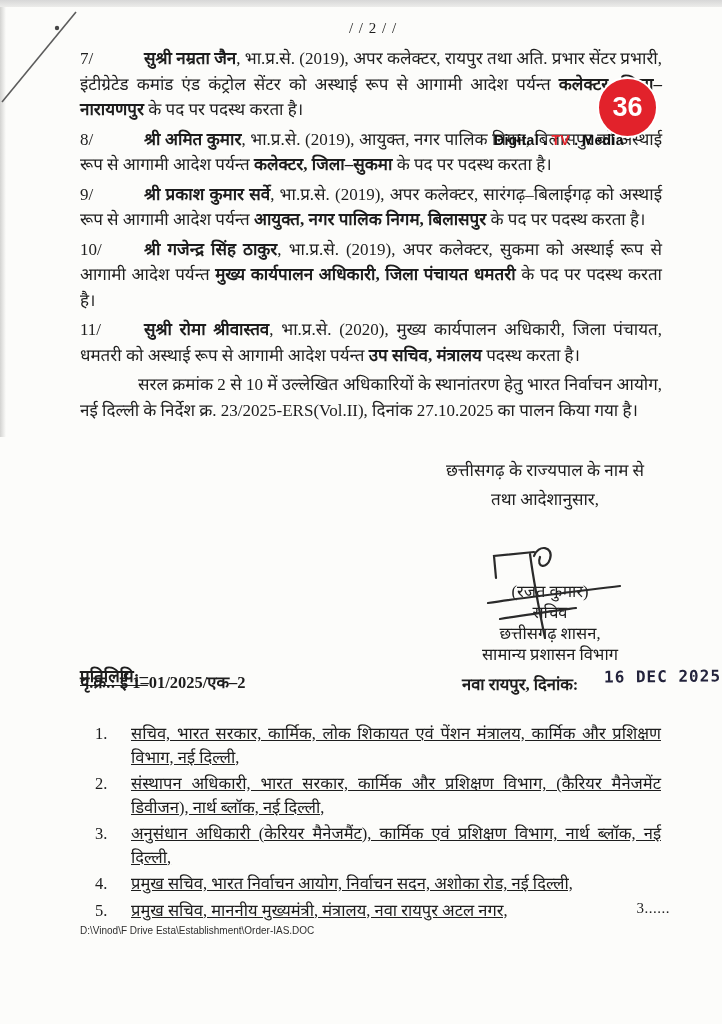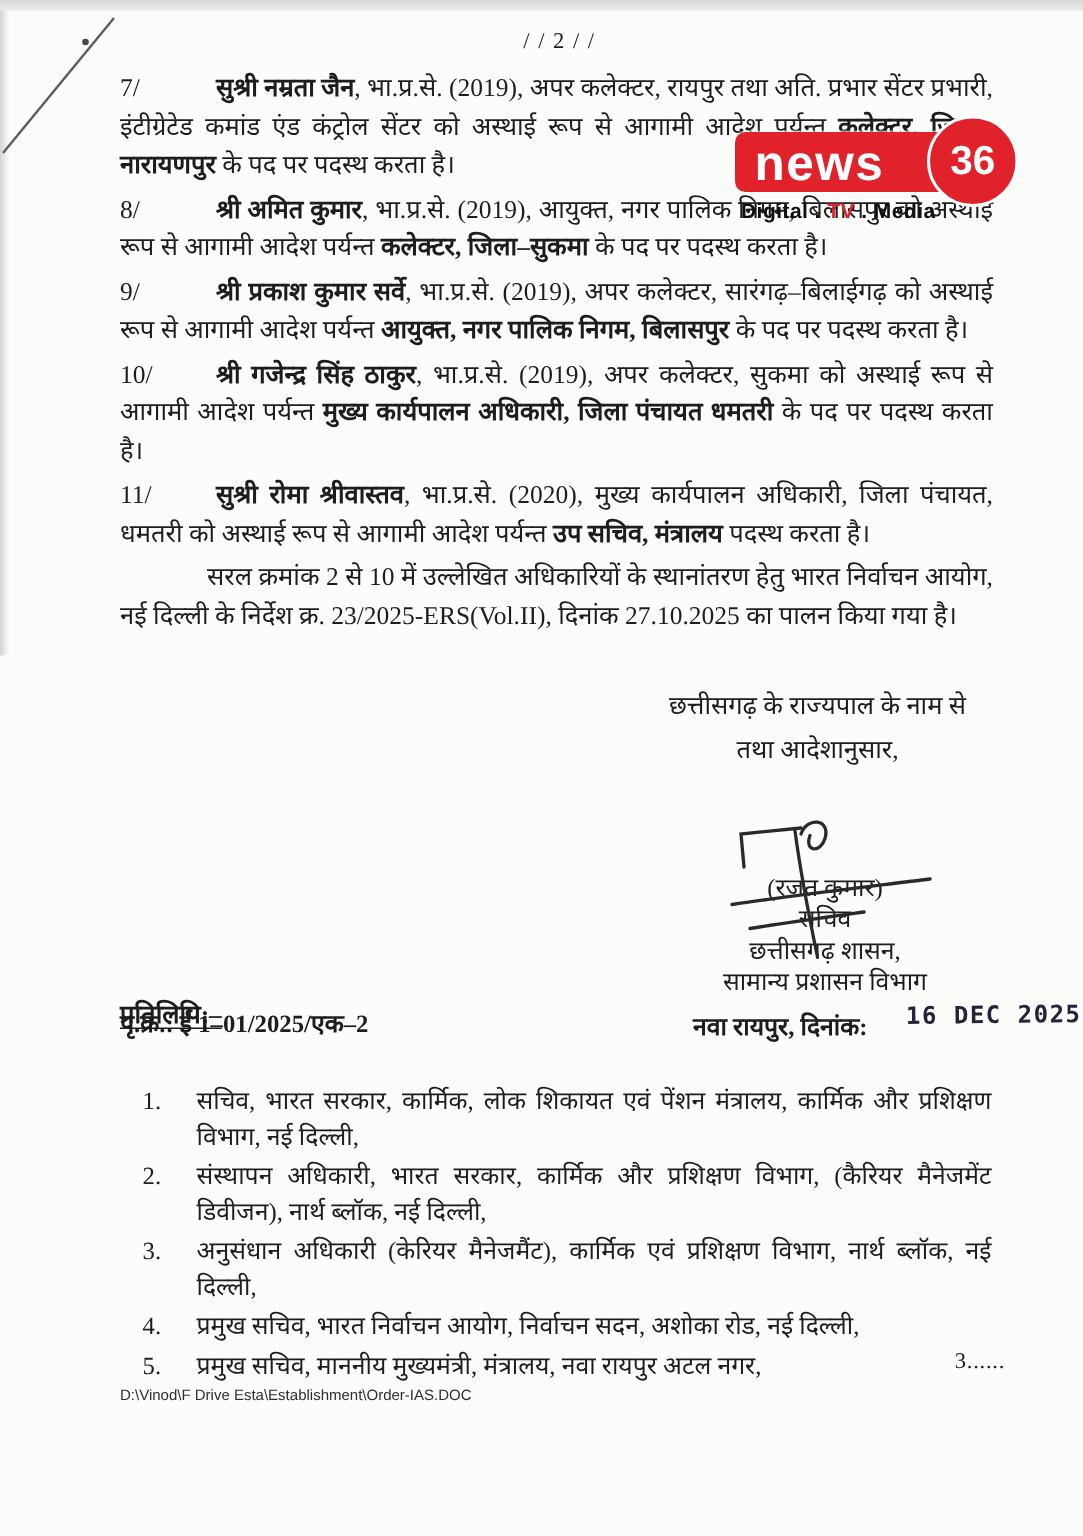--- a/index.html
+++ b/index.html
@@ -35,35 +35,35 @@
     position:absolute;left:604px;top:667px;font-size:16px;font-weight:700;
     font-family:"DejaVu Sans Mono","Liberation Mono",monospace;letter-spacing:1px;
     transform:rotate(-0.6deg);white-space:nowrap;
   }
 
   
   .copy-heading{position:absolute;left:80px;top:664px;font-size:17px;font-weight:700;text-decoration:underline;text-underline-offset:3px;}
   .dist-list{position:absolute;left:95px;top:722px;width:566px;font-size:16.5px;line-height:23.5px;}
   .dist{display:flex;margin-bottom:3px;}
   .dnum{flex:0 0 36px;width:36px;}
-  .dtext{flex:1;text-align:justify;}
+  .dtext{flex:1;text-align:justify;text-decoration:underline;}
 
   .continuation{position:absolute;right:52px;top:900px;font-size:15px;letter-spacing:0.5px;}
   .footer-path{position:absolute;left:80px;top:925px;font-size:10px;font-family:"Liberation Sans","DejaVu Sans",sans-serif;color:#2e2e2e;}
 
   
   .logo{position:absolute;left:490px;top:85px;width:200px;height:64px;z-index:5;}
   .logo-box{
     position:absolute;left:0;top:3px;width:152px;height:40px;background:var(--brand-red,#e2222b);
     border-radius:7px;display:flex;align-items:center;padding-left:13px;box-sizing:border-box;
     box-shadow:0 0 0 1px rgba(255,255,255,.55);
   }
   .logo-box span{color:#fff;font-family:"Liberation Sans","DejaVu Sans",sans-serif;font-weight:700;font-size:33px;line-height:1;letter-spacing:1px;}
   .logo-circle{
-    position:absolute;left:128px;top:-8px;width:61px;height:61px;border-radius:50%;
+    position:absolute;left:107px;top:-8px;width:61px;height:61px;border-radius:50%;
     background:var(--brand-red,#e2222b);border:2px solid #fff;box-sizing:border-box;
     display:flex;align-items:center;justify-content:center;
   }
   .logo-circle span{color:#fff;font-family:"Liberation Sans","DejaVu Sans",sans-serif;font-weight:700;font-size:27px;}
   .logo-tagline{
     position:absolute;left:4px;top:47px;white-space:nowrap;
     font-family:"Liberation Sans","DejaVu Sans",sans-serif;font-weight:700;font-size:14px;color:#101010;letter-spacing:0.3px;
   }
   .logo-tagline .tv{color:var(--brand-red,#e2222b);}
 </style>
@@ -138,23 +138,20 @@
       <div class="dist">
         <span class="dnum">5.</span>
         <span class="dtext">प्रमुख सचिव, माननीय मुख्यमंत्री, मंत्रालय, नवा रायपुर अटल नगर,</span>
       </div>
     </div>
 
   <div class="continuation">3......</div>
   <div class="footer-path">D:\Vinod\F Drive Esta\Establishment\Order-IAS.DOC</div>
 
   <div class="logo">
-    <div class="logo-box">
-      <span>news</span>
-    </div>
     <div class="logo-circle">
       <span>36</span>
     </div>
     <div class="logo-tagline">
       <span>Digital .</span>
       <span class="tv">TV</span>
       <span>. Media</span>
     </div>
   </div>
 

